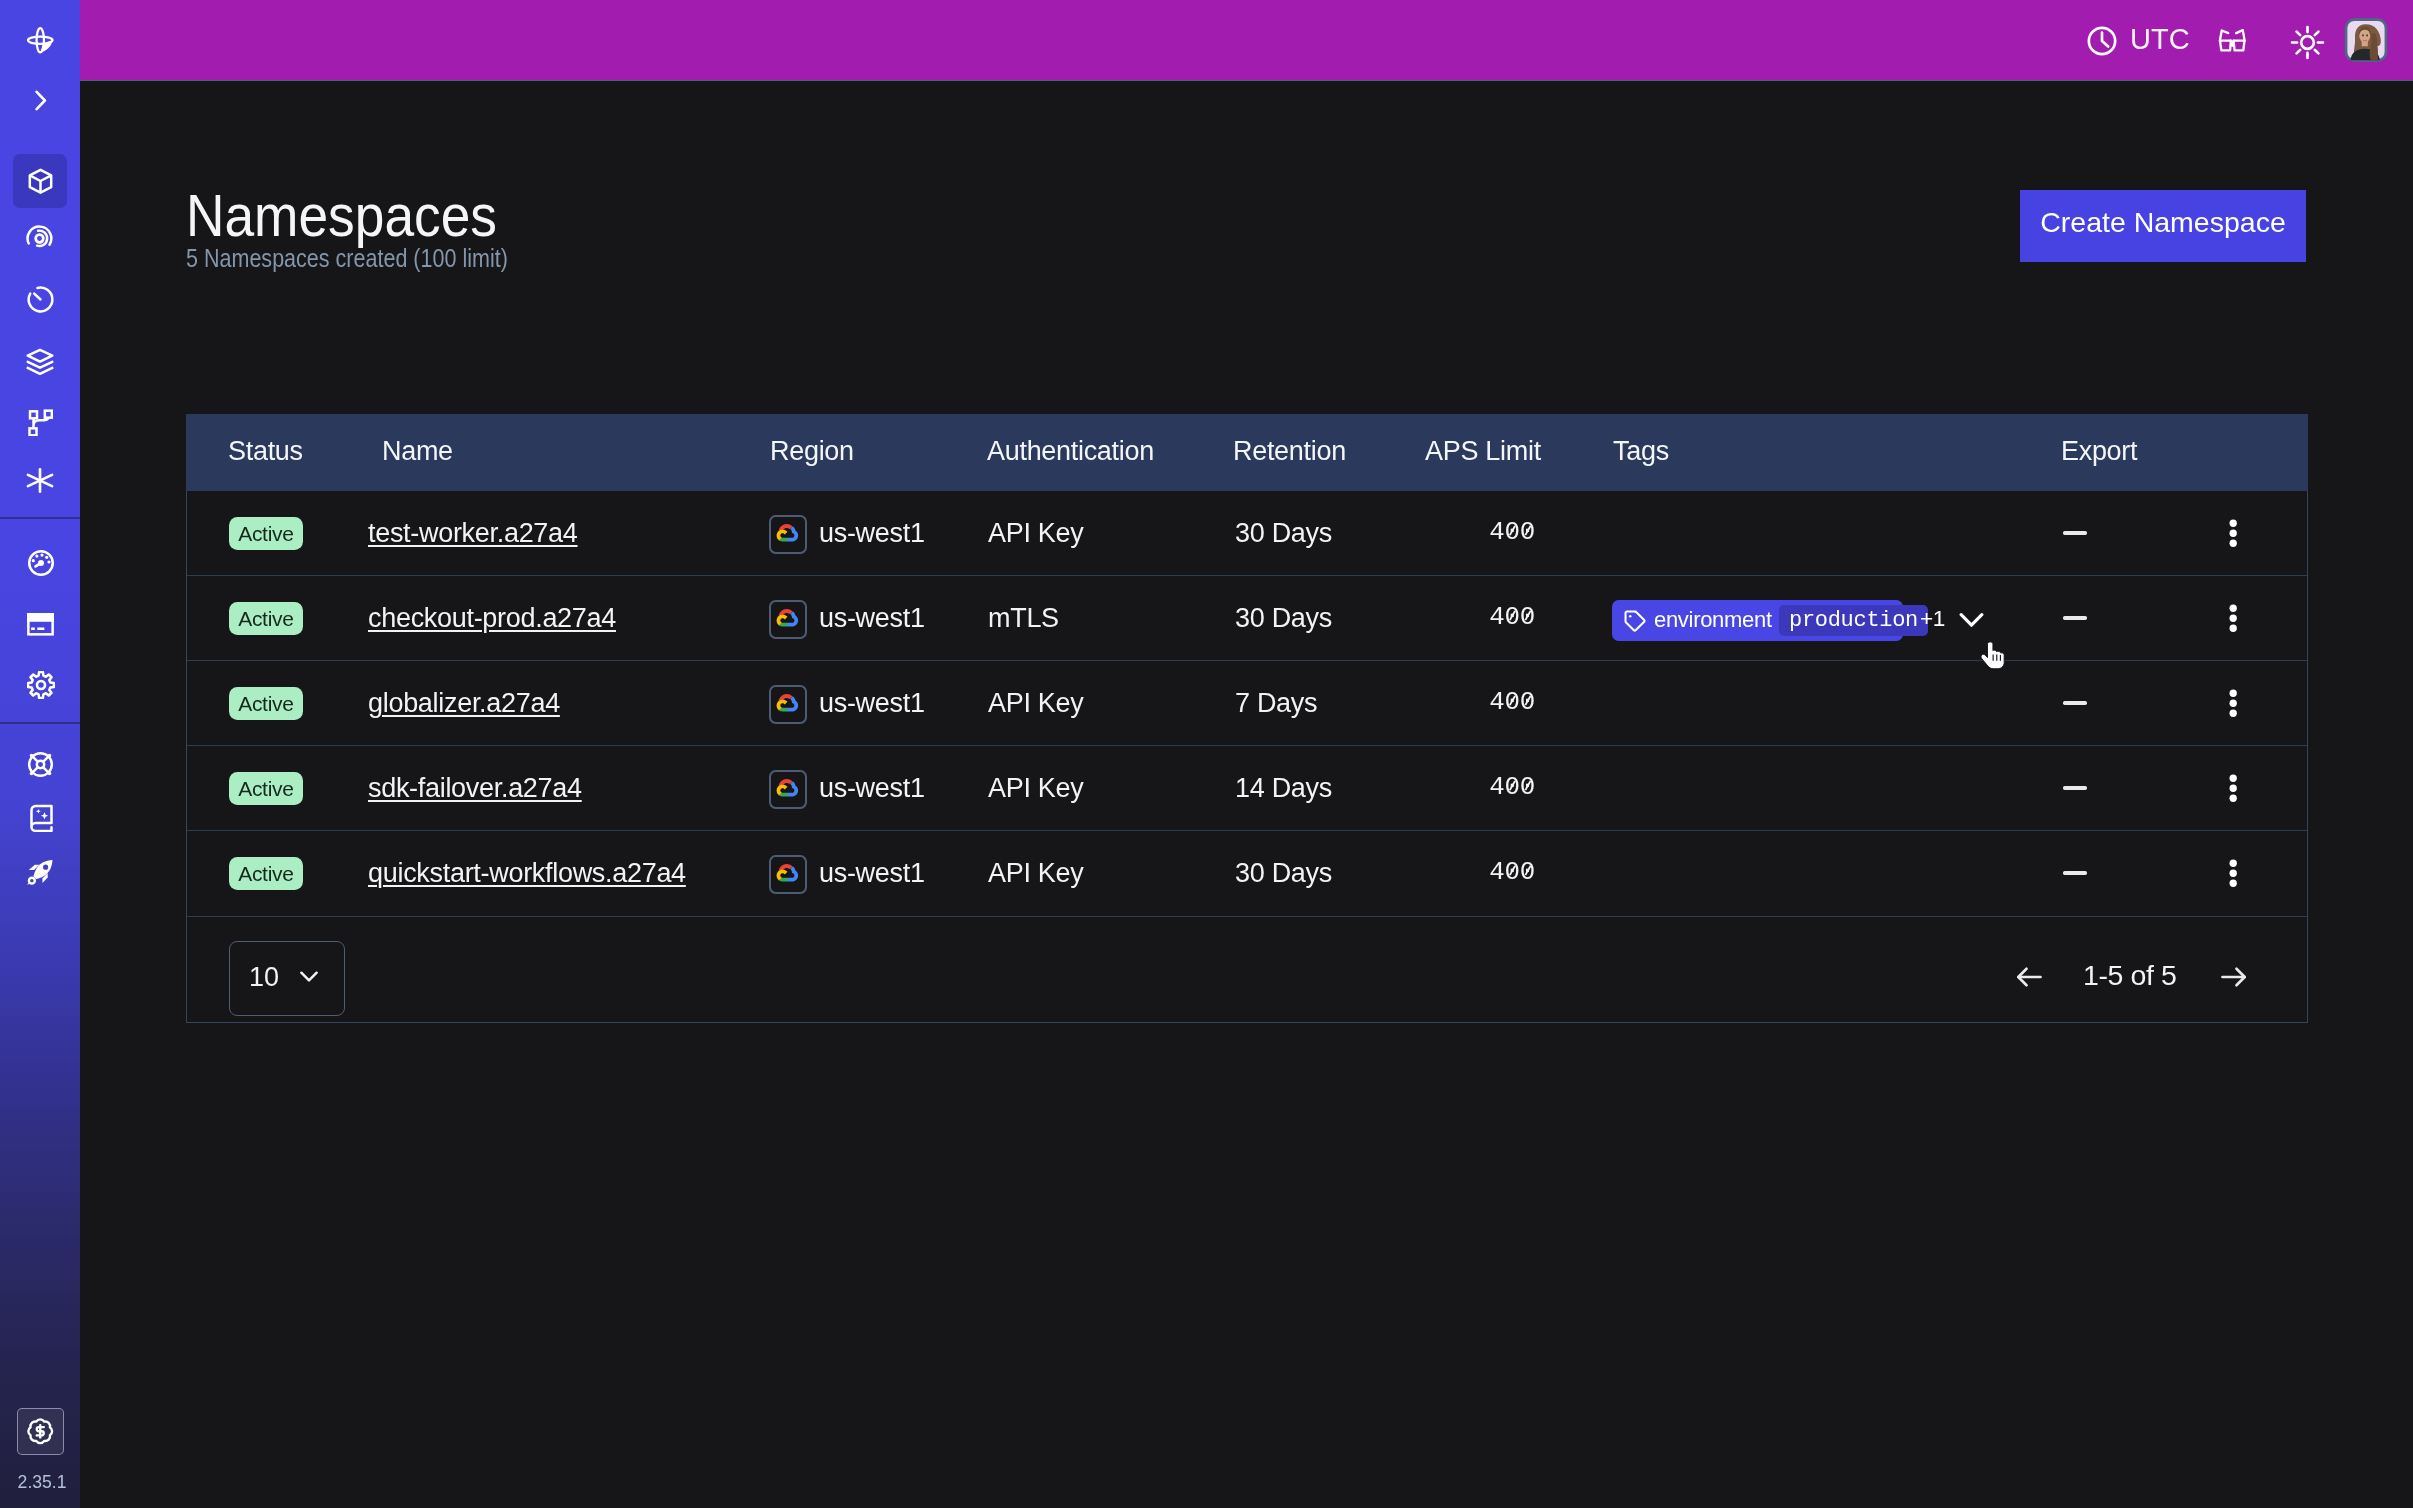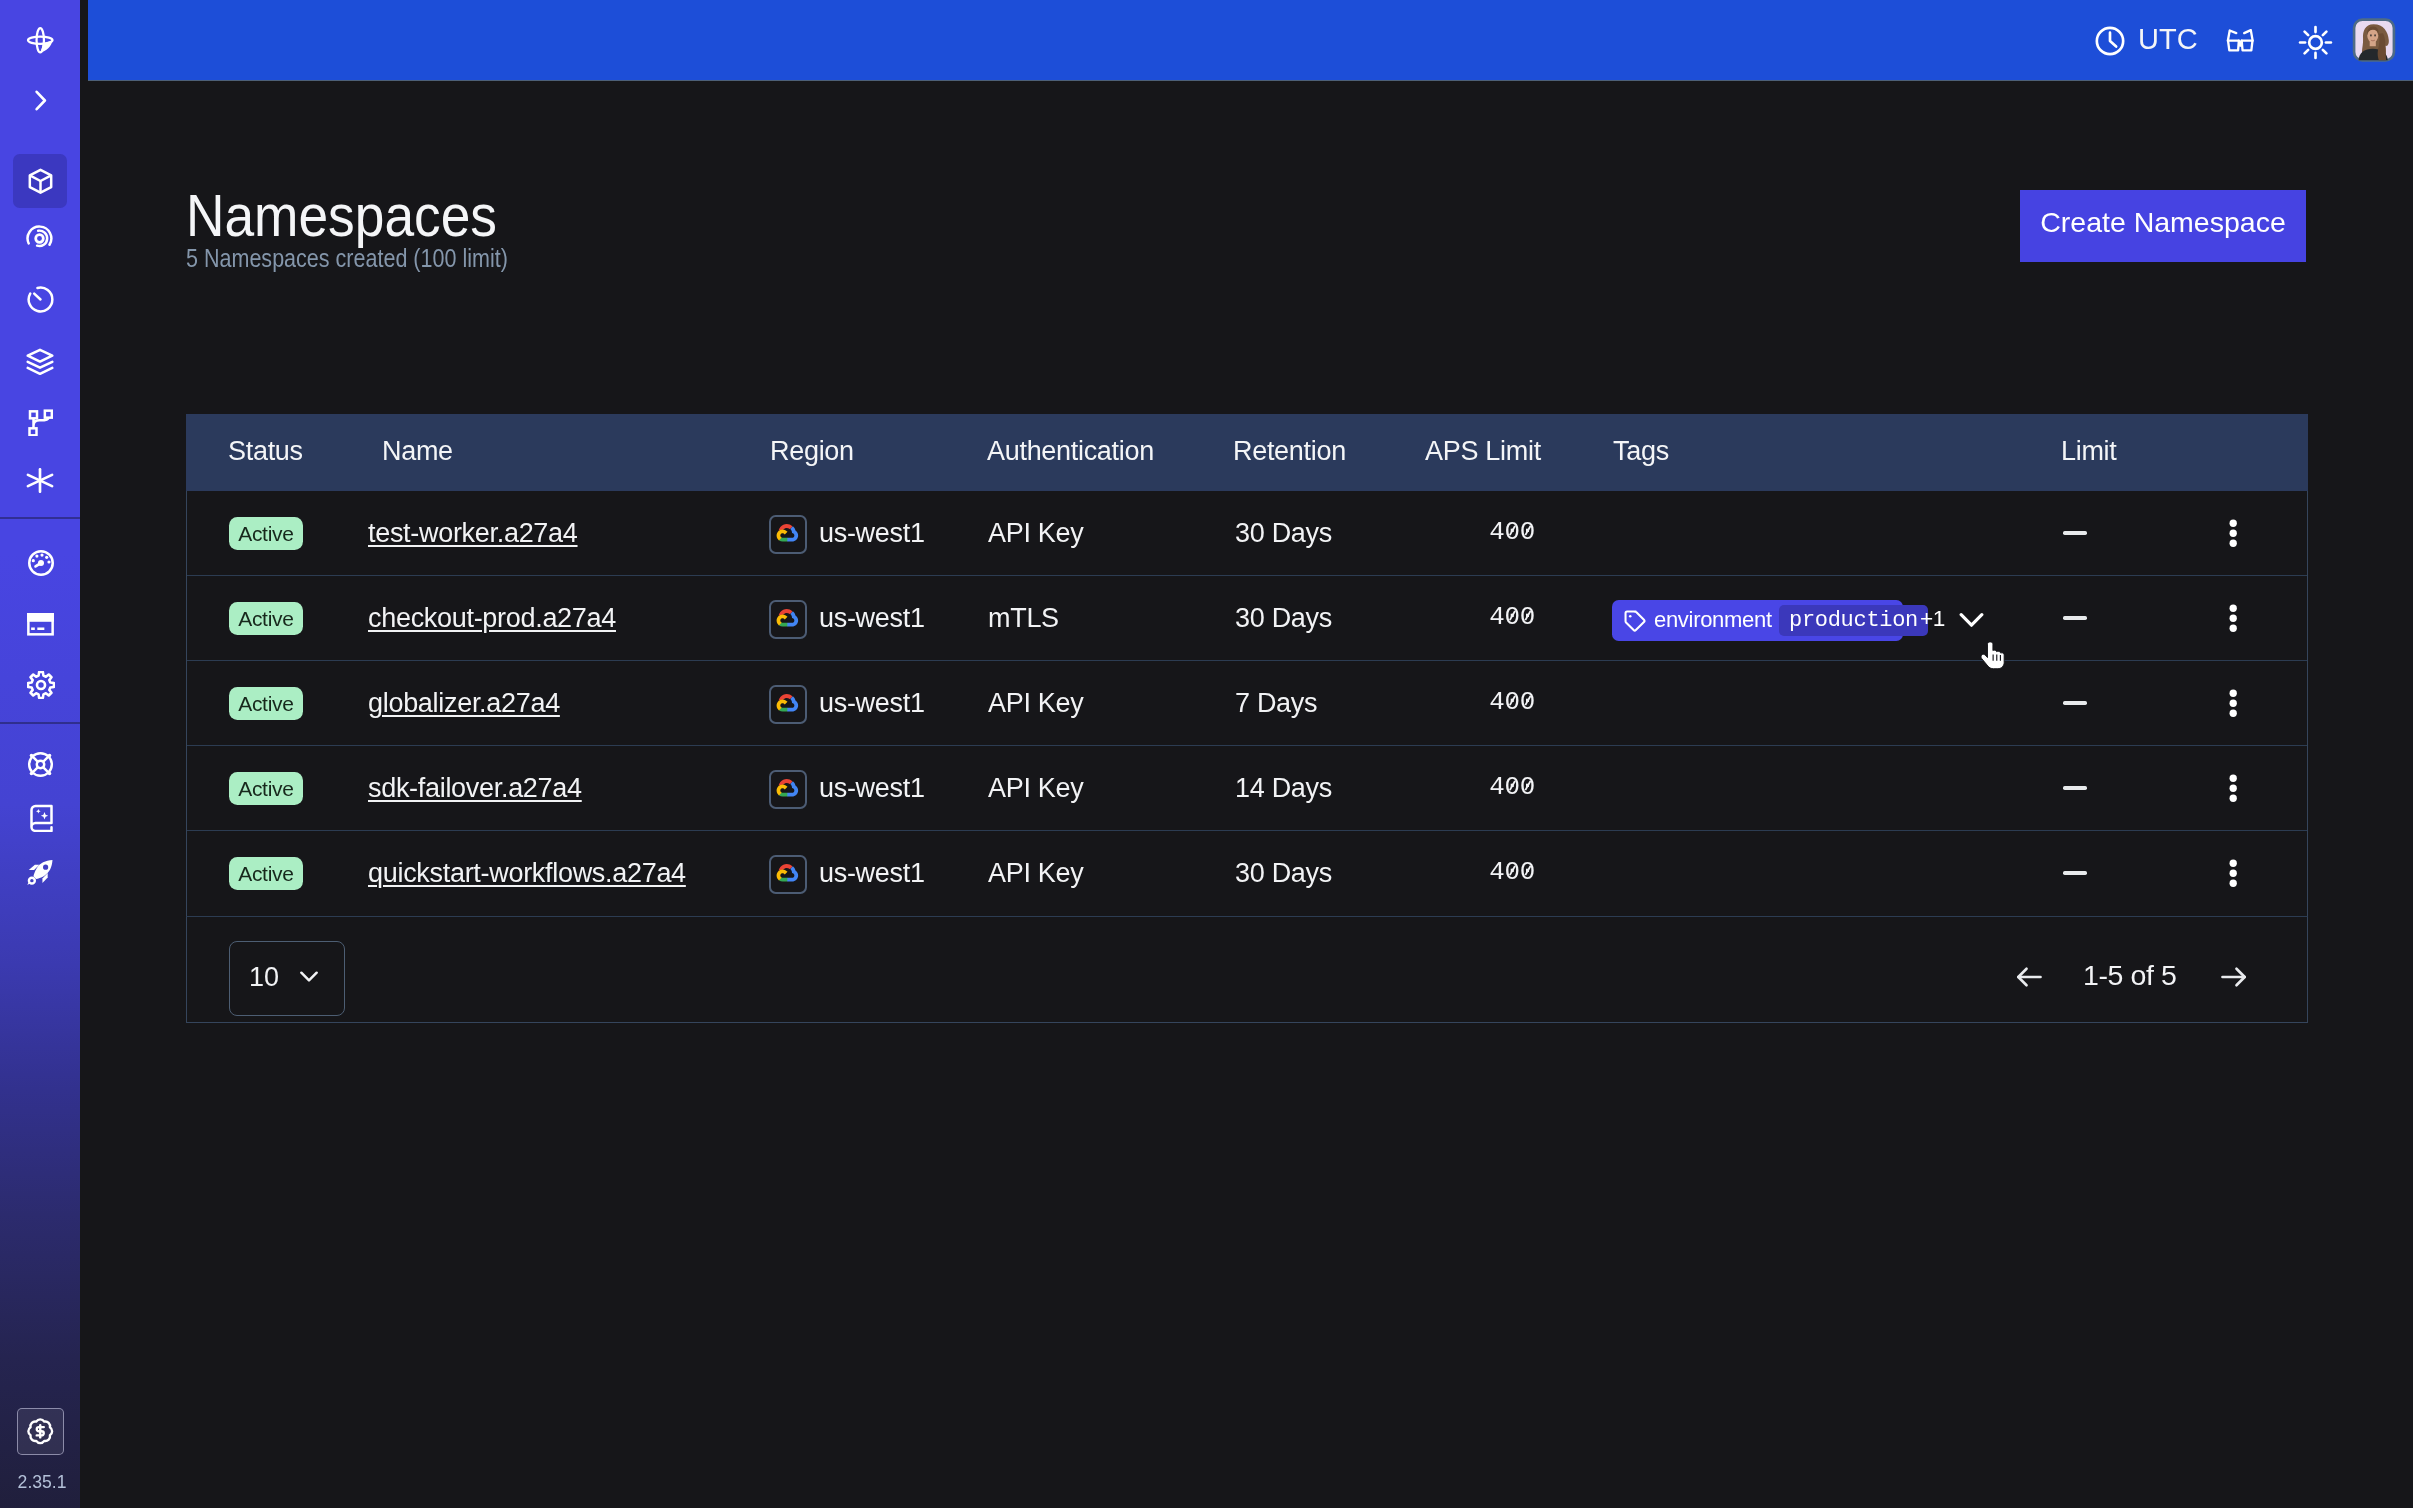--- a/index.html
+++ b/index.html
@@ -11,21 +11,21 @@
   #sidebar {
     position:absolute; left:0; top:0; width:80px; height:1508px;
     background:linear-gradient(180deg,#4845e2 0px,#4845e2 553px,#4443d2 804px,#3b3ab0 964px,#32318e 1089px,#2c2b6e 1215px,#252450 1358px,#201f3c 1508px);
     z-index:5;
   }
   .navdiv { position:absolute; left:0; width:80px; height:1.7px; background:rgba(25,25,70,0.5); }
   .active-sq { position:absolute; left:13.4px; top:154px; width:54px; height:54px; background:#3b38c0; border-radius:6.7px; }
   
   #topbar {
     position:absolute; left:80px; top:0; right:0; height:81px;
-    background:#1d4ed8; border-bottom:1.7px solid #4d6077; z-index:4;margin-left:8px;
+    background:#a21caf; border-bottom:1.7px solid #4d6077; z-index:4;
   }
   .utc { position:absolute; top:25px; left:2050px; line-height:1; color:#f4f5f7; font-size:29px; }
   
   #main { position:absolute; left:0; top:0; width:2413px; height:1508px; }
   .btn-create {
     position:absolute; left:2020px; top:190px; width:286px; height:72px;
     background:#4643e2; color:#fff; font-size:28.5px; text-align:center; line-height:65px;
   }
   .search {
     position:absolute; left:186px; top:319px; width:2122px; height:73px;
@@ -245,21 +245,21 @@
   <div class="btn-create">Create Namespace</div>
   <div id="table">
     <div id="thead">
       <span style="left:42px">Status</span>
       <span style="left:196px">Name</span>
       <span style="left:584px">Region</span>
       <span style="left:801px">Authentication</span>
       <span style="left:1047px">Retention</span>
       <span style="left:1239px">APS Limit</span>
       <span style="left:1427px">Tags</span>
-      <span style="left:1875px">Limit</span>
+      <span style="left:1875px">Export</span>
     </div>
     <div class="rows">
       <div class="row">
         <span class="badge">Active</span>
         <span class="cell name">test-worker.a27a4</span>
         <span class="gcp">
             <svg style="position:absolute;left:4.2px;top:6.7px" width="24" height="19" viewBox="0 0 512 416">
 <path fill="#EA4335" d="M328.2 127.7l41.1-41.1 2.7-17.3C297.2-1.5 178.1 6.2 110.9 85.5c-18.7 22-32.5 49.5-39.9 77.4l14.7-2.1 82.1-13.5 6.3-6.5c36.5-40.1 98.3-45.5 140.5-11.4l13.6-1.7z"></path>
 <path fill="#4285F4" d="M441.5 162.4c-9.4-34.7-28.8-65.9-55.7-89.9l-57.6 57.6c24.3 19.9 38.2 49.9 37.6 81.3v10.2c28.3 0 51.3 23 51.3 51.3s-23 51.3-51.3 51.3H263.2l-10.2 10.4v61.5l10.2 10.2h102.6c73.6.6 133.7-58.6 134.3-132.2.3-44.6-21.7-86.4-58.6-111.7z"></path>
 <path fill="#34A853" d="M160.7 406.3h102.5v-82.1H160.7c-7.3 0-14.5-1.6-21.1-4.6l-14.5 4.5-41.3 41.1-3.6 14c23.2 17.5 51.4 27 80.5 27.1z"></path>

